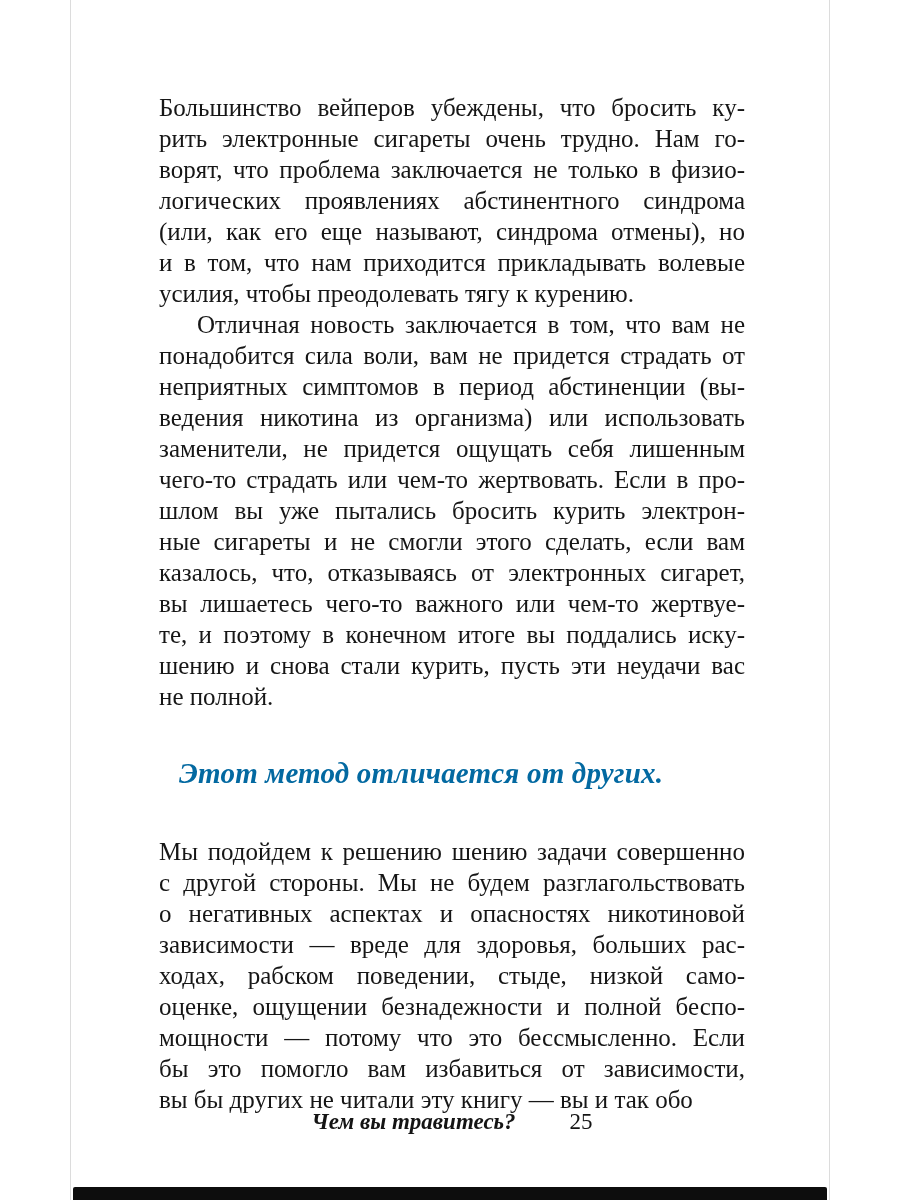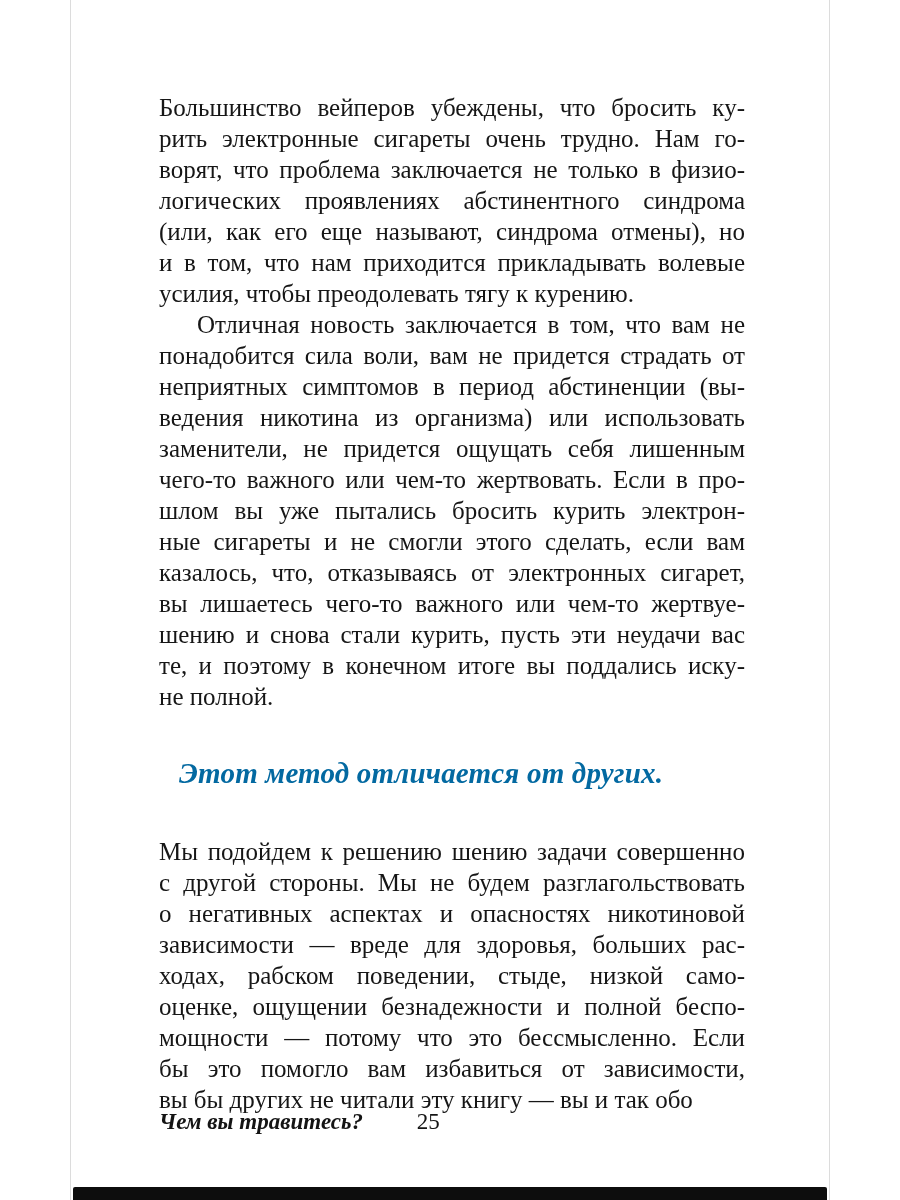--- a/index.html
+++ b/index.html
@@ -61,21 +61,21 @@
     font-style: italic;
     margin: 44px 0 46px 20px;
     color: #0369a1;
     letter-spacing: 0.2px;
   }
   .page-footer {
     position: absolute;
     top: 1108px;
     right: 84px;
     left: 88px;
-    text-align: left;
+    text-align: center;
     color: #141414;
     font-size: 23px;
     line-height: 28px;
   }
   .running-title {
     font-weight: bold;
     font-style: italic;
   }
   .page-number {
     display: inline-block;
@@ -109,27 +109,27 @@
             <div class="line jl">(или, как его еще называют, синдрома отмены), но</div>
             <div class="line jl">и в том, что нам приходится прикладывать волевые</div>
             <div class="line">усилия, чтобы преодолевать тягу к курению.</div>
           </div>
           <div class="paragraph">
             <div class="line jl first-indent">Отличная новость заключается в том, что вам не</div>
             <div class="line jl">понадобится сила воли, вам не придется страдать от</div>
             <div class="line jl">неприятных симптомов в период абстиненции (вы-</div>
             <div class="line jl">ведения никотина из организма) или использовать</div>
             <div class="line jl">заменители, не придется ощущать себя лишенным</div>
-            <div class="line jl">чего-то важного или чем-то жертвовать. Если в про-</div>
+            <div class="line jl">чего-то страдать или чем-то жертвовать. Если в про-</div>
             <div class="line jl">шлом вы уже пытались бросить курить электрон-</div>
             <div class="line jl">ные сигареты и не смогли этого сделать, если вам</div>
             <div class="line jl">казалось, что, отказываясь от электронных сигарет,</div>
             <div class="line jl">вы лишаетесь чего-то важного или чем-то жертвуе-</div>
+            <div class="line jl">те, и поэтому в конечном итоге вы поддались иску-</div>
             <div class="line jl">шению и снова стали курить, пусть эти неудачи вас</div>
-            <div class="line jl">те, и поэтому в конечном итоге вы поддались иску-</div>
             <div class="line">не полной.</div>
           </div>
         </div>
 
       <h2 class="section-heading">Этот метод отличается от других.</h2>
 
       <div>
           <div class="paragraph">
             <div class="line jl">Мы подойдем к решению шению задачи совершенно</div>
             <div class="line jl">с другой стороны. Мы не будем разглагольствовать</div>

